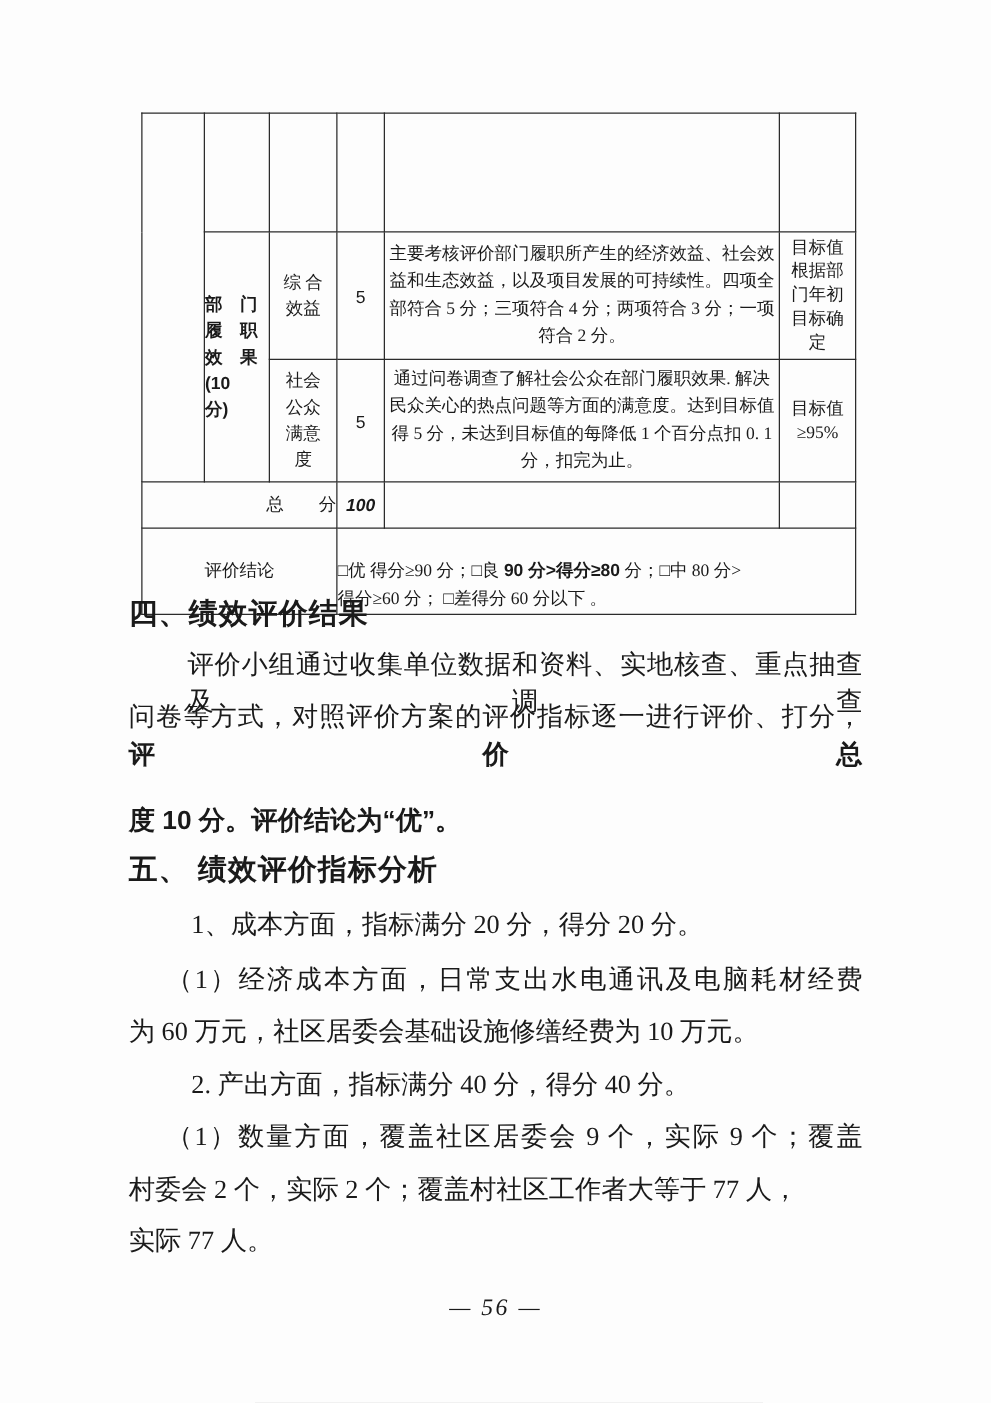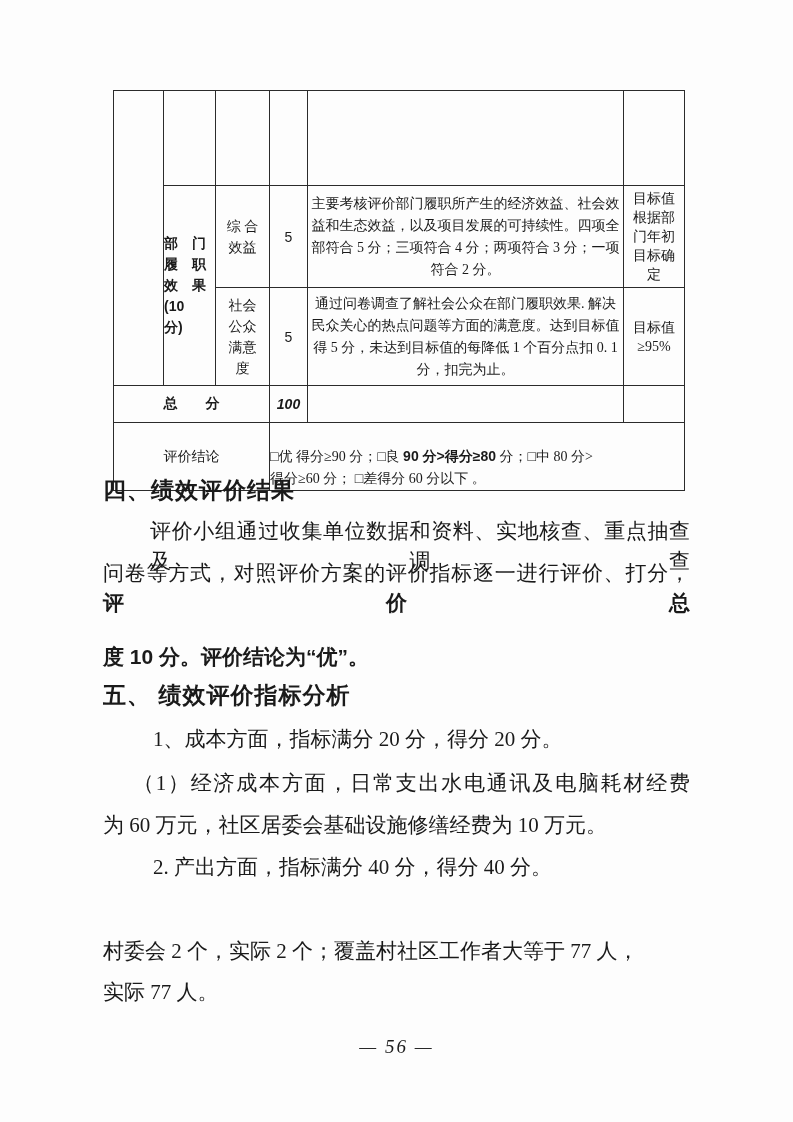--- a/index.html
+++ b/index.html
@@ -31,21 +31,21 @@
     font-family:"Liberation Sans", sans-serif;
     font-weight:bold;font-size:15px;line-height:21px;
     text-align:left;padding-left:5px;
   }
   td.indicator-cell{font-size:15px;line-height:21px;text-align:center;}
   td.score-cell{font-size:15px;text-align:center;font-family:"Liberation Sans", sans-serif;}
   td.desc-cell{font-size:14px;line-height:22px;text-align:center;padding:2px 5px;font-family:Liberation Serif, serif;}
   td.target-cell{font-size:14px;line-height:19px;text-align:center;}
   td.total-label-cell{
     font-family:"Liberation Sans", sans-serif;
-    font-weight:bold;font-size:16px;text-align:center;
+    font-weight:normal;font-size:16px;text-align:right;
   }
   td.total-score-cell{
     font-family:"Liberation Sans", sans-serif;
     font-weight:bold;font-size:15px;text-align:center;font-style:italic;
   }
   td.concl-label-cell{font-size:15px;text-align:center;}
   td.concl-text-cell{font-size:15.5px;line-height:22px;text-align:left;padding:2px 7px;}
   td.concl-text-cell b{font-family:"Liberation Sans", sans-serif;font-weight:bold;}
   
   .line{
@@ -152,20 +152,21 @@
   <div class="heading" style="top:680px">五、 绩效评价指标分析</div>
 
   <div class="line" style="top:724px;left:153px;width:537px">1、成本方面，指标满分 20 分，得分 20 分。</div>
 
   <div class="line jfull" style="top:768px;left:133px;width:557px">（1）经济成本方面，日常支出水电通讯及电脑耗材经费</div>
 
   <div class="line" style="top:810px">为 60 万元，社区居委会基础设施修缮经费为 10 万元。</div>
 
   <div class="line" style="top:852px;left:153px;width:537px">2. 产出方面，指标满分 40 分，得分 40 分。</div>
 
+  <div class="line jfull" style="top:894px;left:133px;width:557px">（1）数量方面，覆盖社区居委会 9 个，实际 9 个；覆盖</div>
 
   <div class="line" style="top:936px">村委会 2 个，实际 2 个；覆盖村社区工作者大等于 77 人，</div>
 
   <div class="line" style="top:977px">实际 77 人。</div>
 
   <div class="pagenum">— 56 —</div>
 
 </div>
 
 </body></html>

